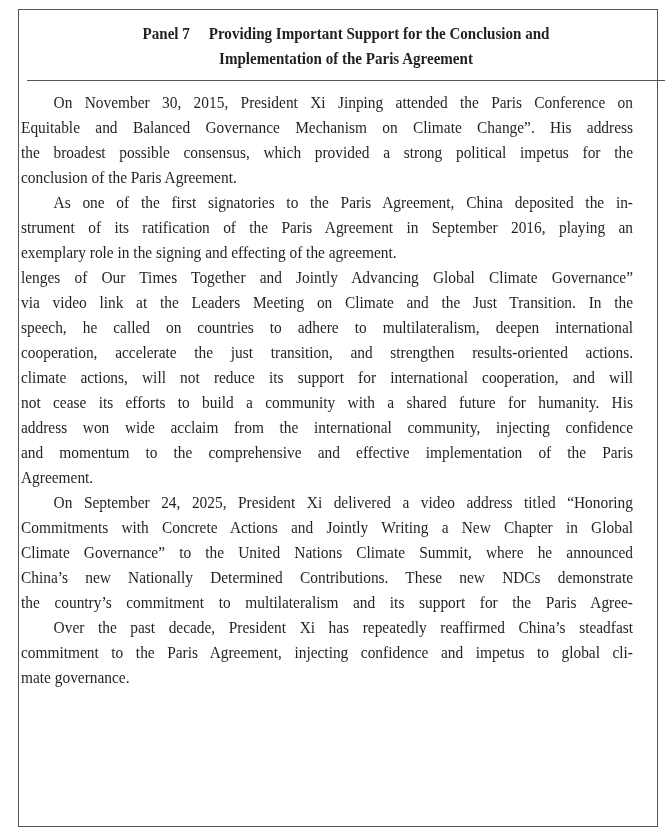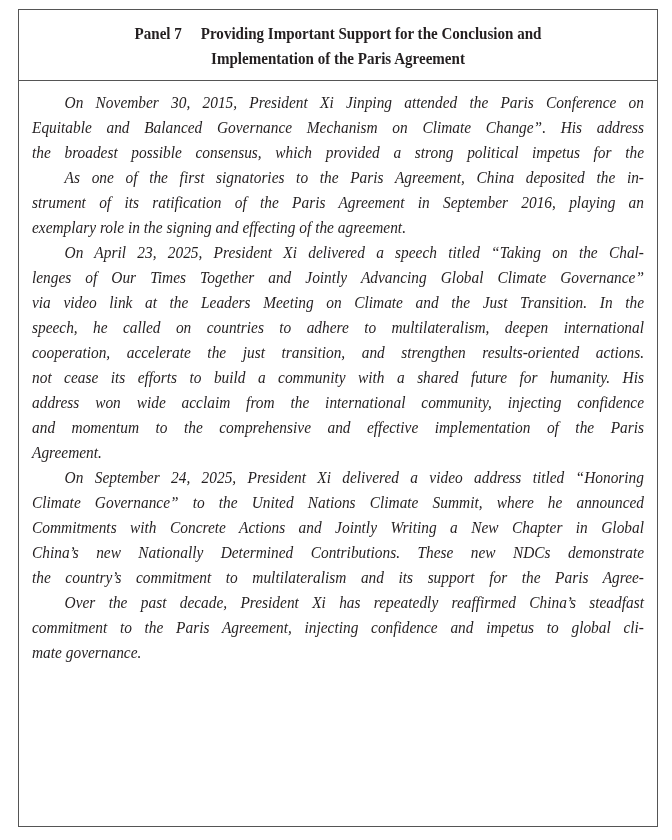--- a/index.html
+++ b/index.html
@@ -2,35 +2,35 @@
 <html><head>
 <meta charset="utf-8">
 <style>
   html, body { margin: 0; padding: 0; background: #ffffff; }
   body { width: 672px; height: 840px; position: relative; overflow: hidden; }
   .panel {
     position: absolute; left: 18px; top: 9px; width: 640px; height: 818px;
     border: 1.5px solid #555555; box-sizing: border-box;
   }
   .panel-header {
-    position: absolute; left: 0; top: 0; width: 100%; height: 71px;
+    position: absolute; left: 8px; top: 0; width: 100%; height: 71px;
     border-bottom: 1.5px solid #555555; box-sizing: border-box;
     text-align: center; color: #231f20;
   }
   .title-line {
     font-family: "Liberation Serif", "DejaVu Serif", serif;
     font-weight: bold; font-size: 17.5px; line-height: 25px;
     white-space: nowrap; position: absolute; left: 0; width: 100%;
     transform-origin: center center;
   }
   .title-line.l1 { top: 11px; transform: scaleX(0.86); }
   .title-line.l2 { top: 36px; transform: scaleX(0.86); }
   .panel-label { margin-right: 22px; }
   .body {
-    position: absolute; left: 13px; top: 80px; width: 612px; font-style: italic;
+    position: absolute; left: 2px; top: 80px; width: 612px;
   }
   .line {
     font-family: "Liberation Serif", "DejaVu Serif", serif;
     font-size: 17px; line-height: 25px; height: 25px; color: #231f20;
     white-space: nowrap; position: relative;
   }
   .line .t {
     display: block; text-align: justify; text-align-last: justify;
     transform: scaleX(0.905); transform-origin: left center;
     width: calc(100% / 0.905);
@@ -54,73 +54,76 @@
     <div>
       <div class="line indent">
           <span class="t">On November 30, 2015, President Xi Jinping attended the Paris Conference on</span>
         </div>
       <div class="line">
           <span class="t">Equitable and Balanced Governance Mechanism on Climate Change”. His address</span>
         </div>
       <div class="line">
           <span class="t">the broadest possible consensus, which provided a strong political impetus for the</span>
         </div>
+      <div class="line last">
+          <span class="t">conclusion of the Paris Agreement.</span>
+        </div>
     </div>
 
     <div>
       <div class="line indent">
           <span class="t">As one of the first signatories to the Paris Agreement, China deposited the in-</span>
         </div>
       <div class="line">
           <span class="t">strument of its ratification of the Paris Agreement in September 2016, playing an</span>
         </div>
       <div class="line last">
           <span class="t">exemplary role in the signing and effecting of the agreement.</span>
         </div>
     </div>
 
     <div>
-      <div class="line indent">
-          <span class="t">On April 23, 2025, President Xi delivered a speech titled “Taking on the Chal-</span>
-        </div>
       <div class="line">
           <span class="t">lenges of Our Times Together and Jointly Advancing Global Climate Governance”</span>
         </div>
       <div class="line">
           <span class="t">via video link at the Leaders Meeting on Climate and the Just Transition. In the</span>
         </div>
       <div class="line">
           <span class="t">speech, he called on countries to adhere to multilateralism, deepen international</span>
         </div>
       <div class="line">
           <span class="t">cooperation, accelerate the just transition, and strengthen results-oriented actions.</span>
+        </div>
+      <div class="line">
+          <span class="t">climate actions, will not reduce its support for international cooperation, and will</span>
         </div>
       <div class="line">
           <span class="t">not cease its efforts to build a community with a shared future for humanity. His</span>
         </div>
       <div class="line">
           <span class="t">address won wide acclaim from the international community, injecting confidence</span>
         </div>
       <div class="line">
           <span class="t">and momentum to the comprehensive and effective implementation of the Paris</span>
         </div>
       <div class="line last">
           <span class="t">Agreement.</span>
         </div>
     </div>
 
     <div>
       <div class="line indent">
           <span class="t">On September 24, 2025, President Xi delivered a video address titled “Honoring</span>
         </div>
       <div class="line">
-          <span class="t">Climate Governance” to the United Nations Climate Summit, where he announced</span>
+          <span class="t">Commitments with Concrete Actions and Jointly Writing a New Chapter in Global</span>
         </div>
       <div class="line">
-          <span class="t">Commitments with Concrete Actions and Jointly Writing a New Chapter in Global</span>
+          <span class="t">Climate Governance” to the United Nations Climate Summit, where he announced</span>
         </div>
       <div class="line">
           <span class="t">China’s new Nationally Determined Contributions. These new NDCs demonstrate</span>
         </div>
       <div class="line">
           <span class="t">the country’s commitment to multilateralism and its support for the Paris Agree-</span>
         </div>
     </div>
 
     <div>

